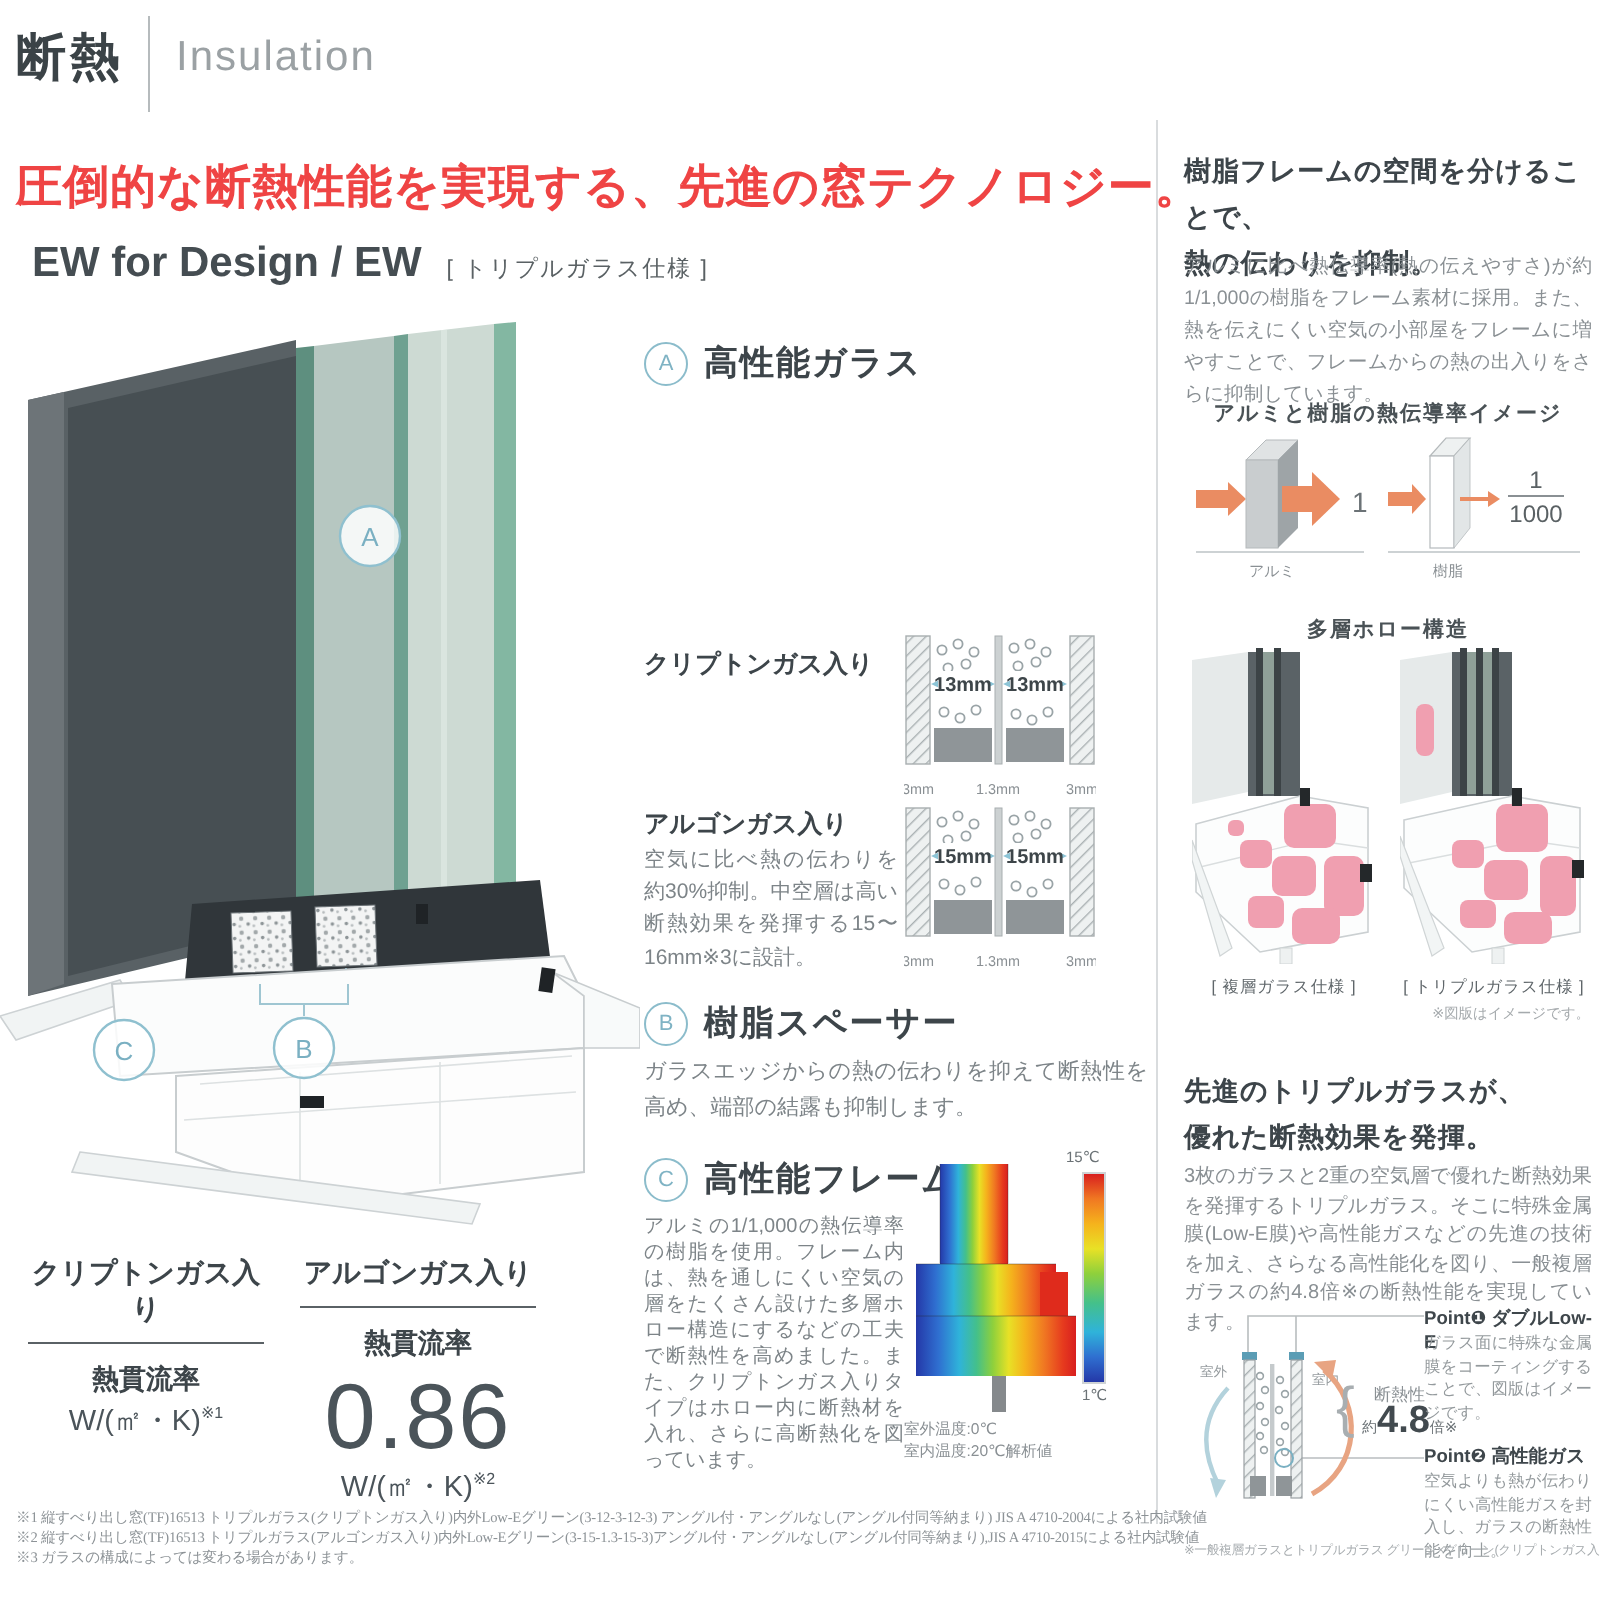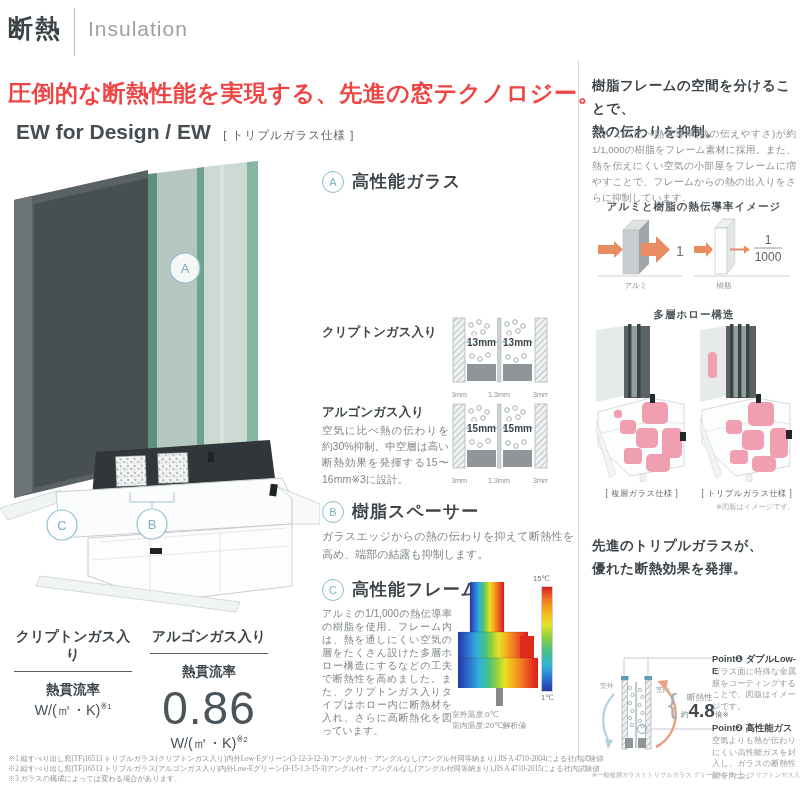--- a/index.html
+++ b/index.html
@@ -384,20 +384,21 @@
   </svg>
 
   <div class="abs cap" style="left:596px;top:488px;width:92px">[ 複層ガラス仕様 ]</div>
   <div class="abs cap" style="left:698px;top:488px;width:98px">[ トリプルガラス仕様 ]</div>
   <div class="abs tiny-note" style="left:592px;top:502px;width:203px;text-align:right">※図版はイメージです。</div>
 
   <div class="abs sb-h" style="left:592px;top:534px;width:206px">
     <div>先進のトリプルガラスが、</div>
     <div>優れた断熱効果を発揮。</div>
   </div>
+  <div class="abs jt" style="left:592px;top:582px;width:204px;font-size:10px;line-height:14.6px;color:#8a9094">3枚のガラスと2重の空気層で優れた断熱効果を発揮するトリプルガラス。そこに特殊金属膜(Low-E膜)や高性能ガスなどの先進の技術を加え、さらなる高性能化を図り、一般複層ガラスの約4.8倍※の断熱性能を実現しています。</div>
 
   <svg class="abs" style="left:594px;top:652px" width="118" height="112" viewBox="0 0 118 112">
     <polyline points="30,28 30,6 118,6" fill="none" stroke="#b8bdbf" stroke-width=".8"></polyline>
     <line x1="54" y1="28" x2="54" y2="6" stroke="#b8bdbf" stroke-width=".8"></line>
     <line x1="53" y1="77" x2="118" y2="77" stroke="#b8bdbf" stroke-width=".8"></line>
     <rect x="27" y="24" width="7.5" height="4" fill="#5b9db5"></rect>
     <rect x="50.5" y="24" width="7.5" height="4" fill="#5b9db5"></rect>
     <rect x="28" y="28" width="5.5" height="69" fill="url(#hatch)" stroke="#9aa0a3" stroke-width=".6"></rect>
     <rect x="51.5" y="28" width="5.5" height="69" fill="url(#hatch)" stroke="#9aa0a3" stroke-width=".6"></rect>
     <rect x="41" y="30" width="2.2" height="66" fill="#c5cacc"></rect>

